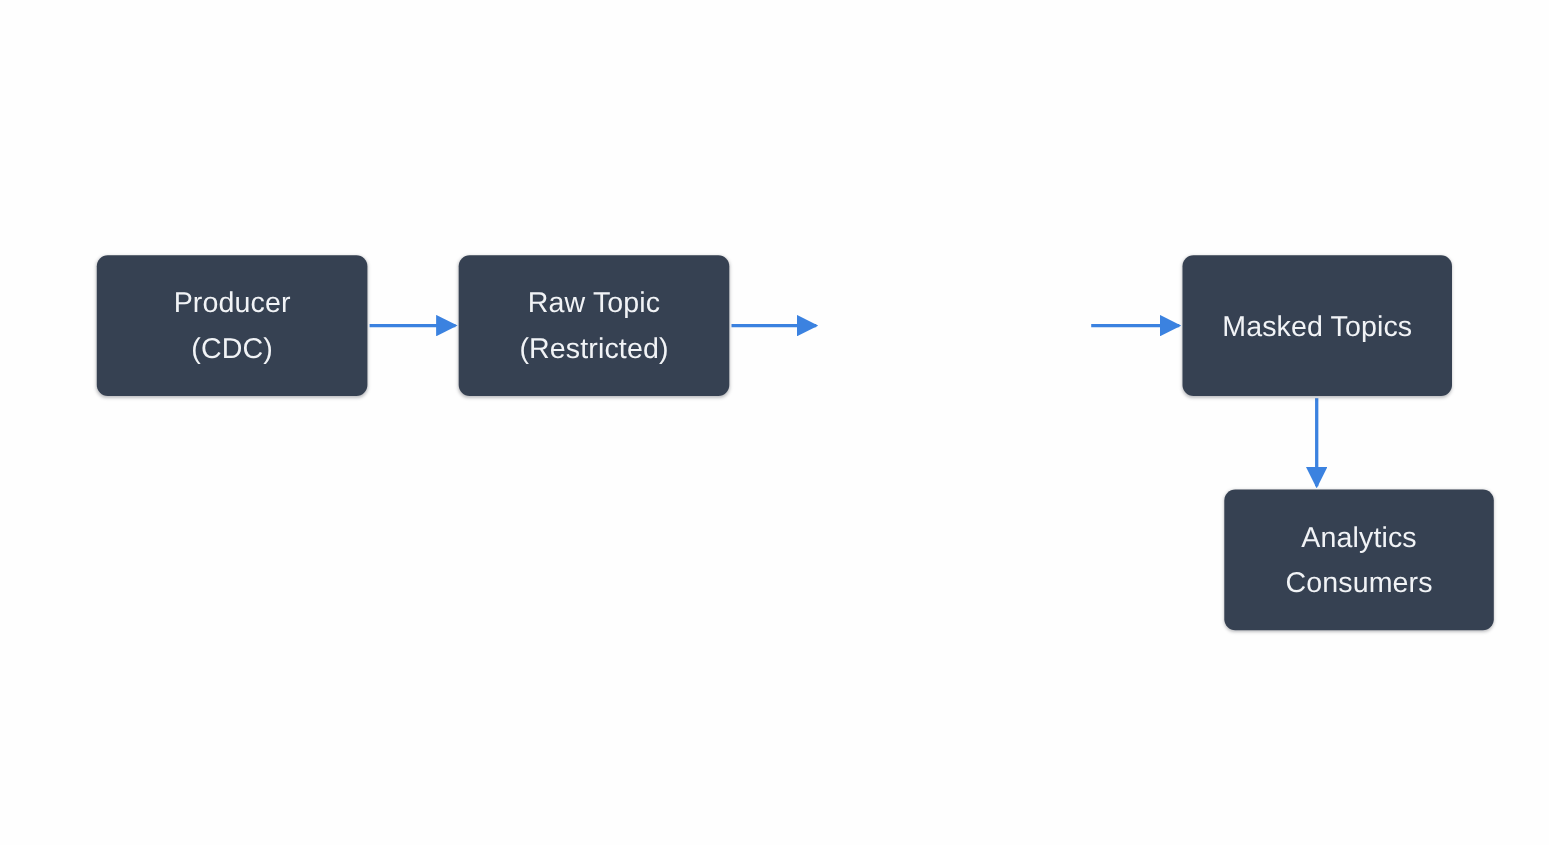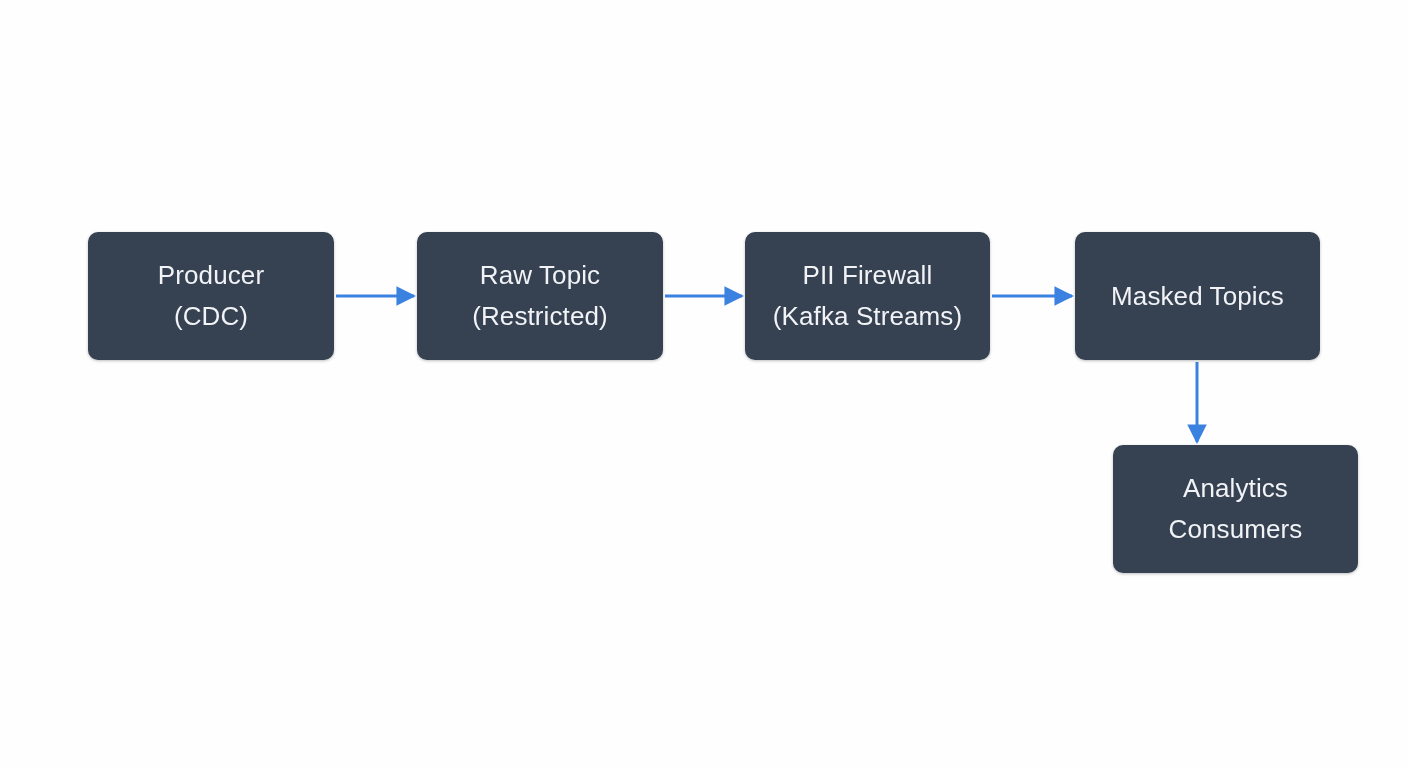--- a/index.html
+++ b/index.html
@@ -85,24 +85,20 @@
   <div class="node node-producer">
     <span class="node-label">Producer
 (CDC)</span>
   </div>
 
   <div class="node node-raw-topic">
     <span class="node-label">Raw Topic
 (Restricted)</span>
   </div>
 
-  <div class="node node-pii-firewall">
-    <span class="node-label">PII Firewall
-(Kafka Streams)</span>
-  </div>
 
   <div class="node node-masked-topics">
     <span class="node-label">Masked Topics</span>
   </div>
 
   <div class="node node-analytics">
     <span class="node-label">Analytics
 Consumers</span>
   </div>
 

